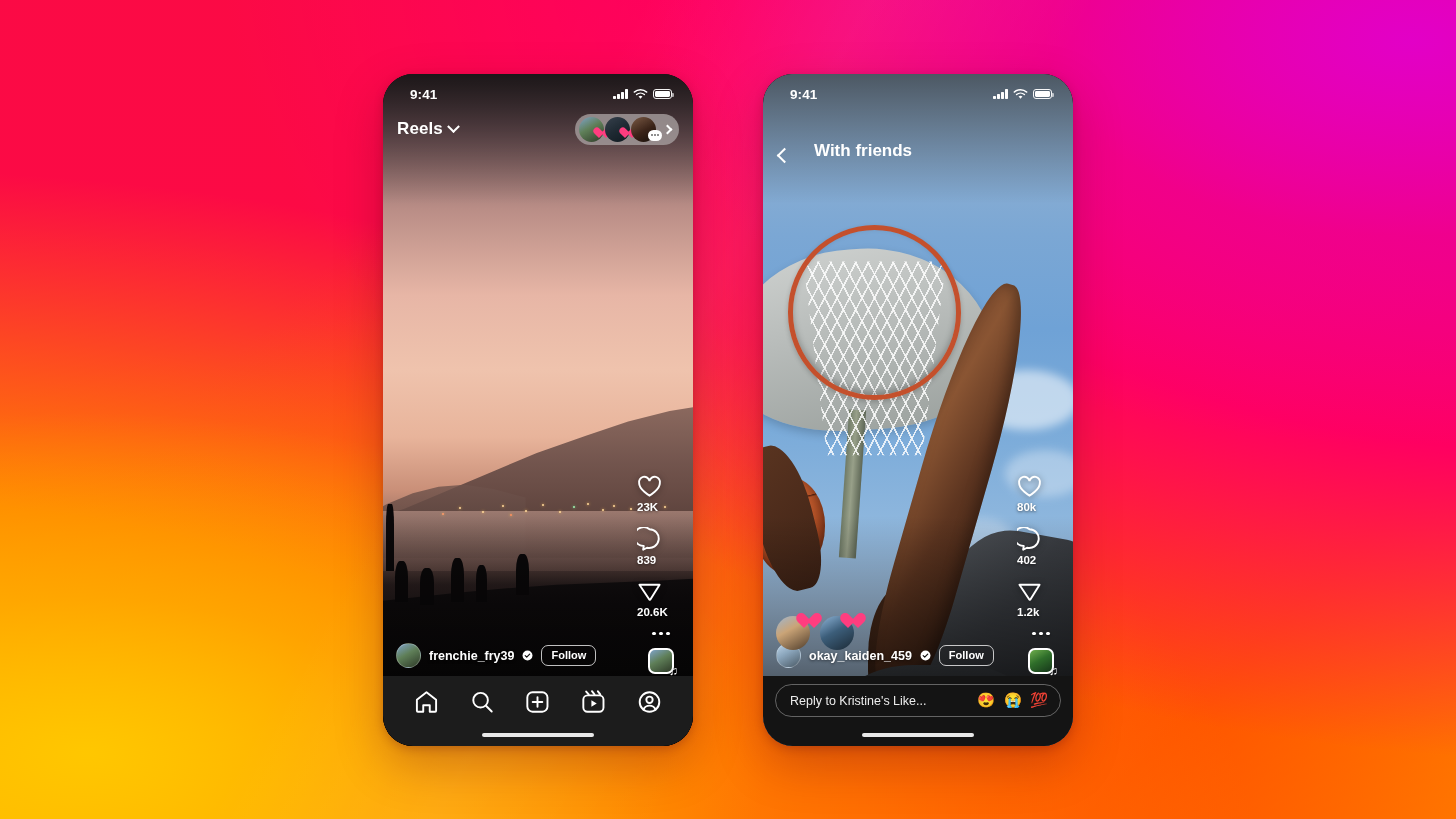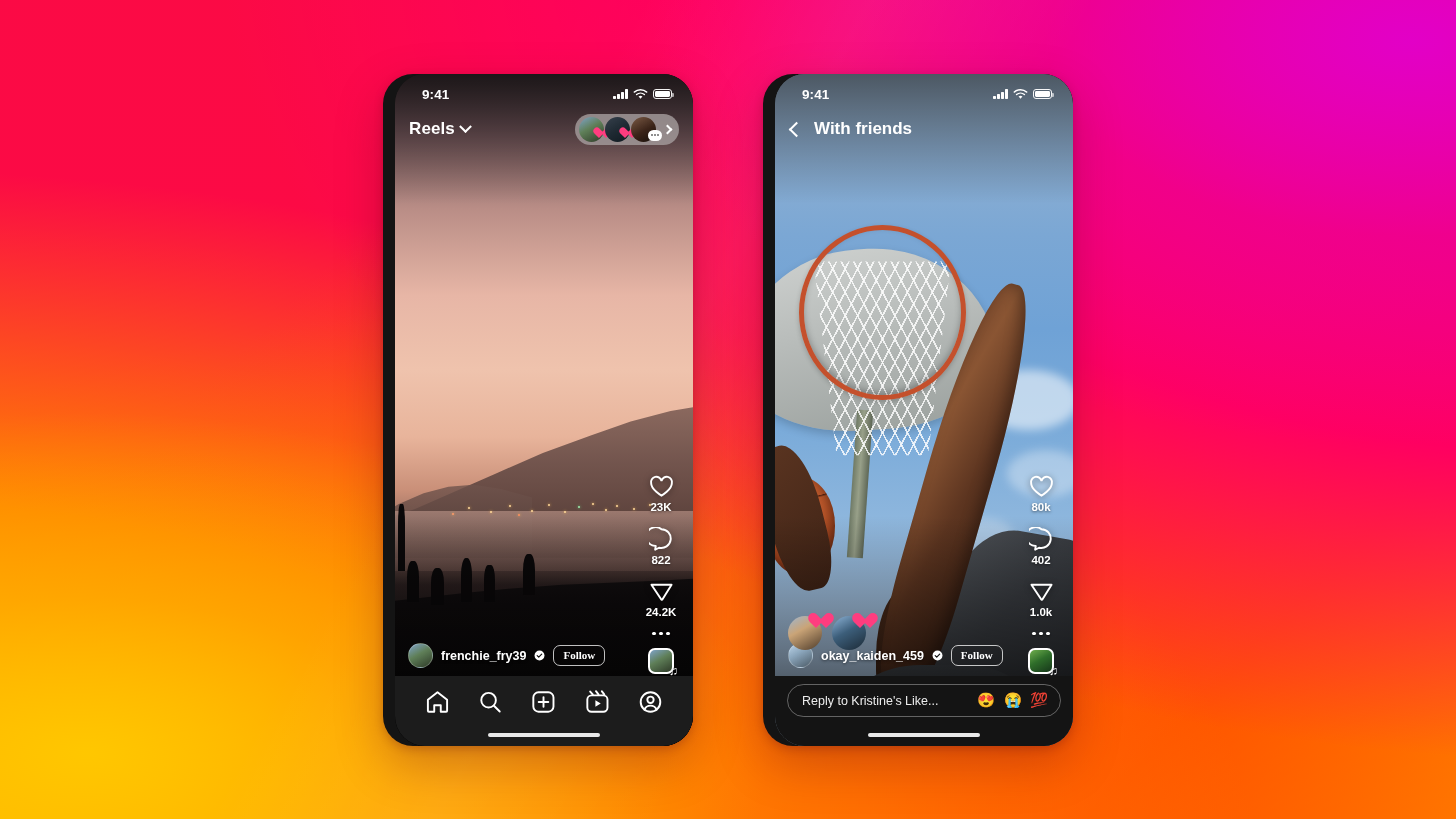--- a/index.html
+++ b/index.html
@@ -34,21 +34,21 @@
   
   .stage { position:absolute; inset:0; }
   .phone {
     position:absolute; top:74px; width:310px; height:672px;
     background:#141414; border-radius:30px;
     box-shadow:0 18px 48px rgba(90,0,20,.28), 0 3px 10px rgba(80,0,20,.22);
     overflow:hidden;
   }
   .phone.left  { left:383px; }
   .phone.right { left:763px; }
-  .screen { position:absolute; inset:0; border-radius:30px; overflow:hidden; background:#000;margin-left:12px; }
+  .screen { position:absolute; inset:0; border-radius:30px; overflow:hidden; background:#000; }
 
   
   .statusbar {
     position:absolute; top:0; left:0; right:0; height:34px; z-index:40;
     display:flex; align-items:center; justify-content:space-between;
     padding:6px 21px 0 27px; color:#fff;
   }
   .sb-time { font-size:13.5px; font-weight:700; letter-spacing:.1px; }
   .sb-icons { display:flex; align-items:center; gap:5px; }
   .sig { display:flex; align-items:flex-end; gap:1.5px; height:10px; }
@@ -197,44 +197,44 @@
   .badge-heart::after { left:3px; transform:rotate(45deg); transform-origin:100% 100%; }
   .badge-chat {
     position:absolute; right:-6px; bottom:1px; width:14px; height:11px;
     background:#fff; border-radius:6px;
     display:flex; align-items:center; justify-content:center; gap:1.4px;
   }
   .badge-chat i { width:2px; height:2px; background:#6b6b6b; border-radius:50%; display:block; }
   .tray-chev { width:7px; height:7px; border-right:2px solid #fff; border-top:2px solid #fff; transform:rotate(45deg); margin-left:7px; margin-right:3px; }
 
   
-  .wf-head { position:absolute; top:38px; left:0; right:0; z-index:30; display:flex; align-items:center; gap:12px; padding:0 16px; height:34px; }
+  .wf-head { position:absolute; top:53px; left:0; right:0; z-index:30; display:flex; align-items:flex-end; gap:24px; padding:0 16px; height:34px; }
   .back-chev { width:11px; height:11px; border-left:2.4px solid #fff; border-bottom:2.4px solid #fff; transform:rotate(45deg); }
   .wf-title { color:#fff; font-size:17px; font-weight:700; }
 
   
   .rail { position:absolute; right:8px; bottom:72px; z-index:25; display:flex; flex-direction:column; align-items:center; gap:0; }
-  .rail-item { display:flex; flex-direction:column; align-items:center; width:48px; margin-bottom:14px; }
+  .rail-item { display:flex; flex-direction:column; width:48px; margin-bottom:14px; }
   .rail-count { color:#fff; font-size:11.5px; font-weight:700; margin-top:3px; text-shadow:0 1px 3px rgba(0,0,0,.55); }
   .rail-ico svg { display:block; filter:drop-shadow(0 1px 3px rgba(0,0,0,.5)); }
   .rail-dots { display:flex; gap:3.5px; width:48px; justify-content:center; margin-bottom:13px; }
   .rail-dots i { width:3.4px; height:3.4px; border-radius:50%; background:#fff; display:block; box-shadow:0 1px 2px rgba(0,0,0,.5); }
   .audio-thumb { position:relative; width:26px; height:26px; border-radius:7px; border:2px solid #fff; overflow:hidden; }
   .audio-wrap { position:relative; width:48px; display:flex; justify-content:center; }
   .audio-note { position:absolute; right:7px; bottom:-4px; color:#fff; font-size:12px; text-shadow:0 1px 2px rgba(0,0,0,.6); }
 
   
   .caption-block { position:absolute; left:13px; right:60px; bottom:56px; z-index:25; }
   .cap-row { display:flex; align-items:center; gap:8px; }
   .cap-av { width:25px; height:25px; border-radius:50%; overflow:hidden; flex:none; border:1px solid rgba(255,255,255,.25); }
   .cap-user { color:#fff; font-size:12.5px; font-weight:700; text-shadow:0 1px 3px rgba(0,0,0,.55); }
   .verif { width:11px; height:11px; flex:none; }
   .follow-btn {
     border:1.2px solid rgba(255,255,255,.75); border-radius:7px;
-    color:#fff; font-size:11px; font-weight:700; padding:3px 9px 3.5px; background:transparent; line-height:1.1;font-family:Liberation Serif, serif;
+    color:#fff; font-size:11px; font-weight:700; padding:3px 9px 3.5px; background:transparent; line-height:1.1;
   }
   .cap-text { color:#fff; font-size:12.5px; margin-top:8px; text-shadow:0 1px 3px rgba(0,0,0,.6); white-space:nowrap; overflow:hidden; }
 
   
   .reacts { position:absolute; left:13px; bottom:96px; z-index:26; display:flex; gap:10px; }
   .react { position:relative; width:34px; height:34px; }
   .react .pic { width:34px; height:34px; border-radius:50%; overflow:hidden; display:block; }
   .react .heart { position:absolute; right:-8px; top:-2px; width:19px; height:17px; }
   .react .heart::before, .react .heart::after {
     content:""; position:absolute; width:10px; height:14px; background:#ff3d7f; border-radius:10px 10px 0 0; top:0; left:4.5px;
@@ -370,29 +370,29 @@
               </svg>
           </span>
           <span class="rail-count">23K</span>
         </div>
         <div class="rail-item">
           <span class="rail-ico">
             <svg width="25" height="24" viewBox="0 0 26 25">
                 <path d="M13 2.3a9.8 9.8 0 1 0-6 17.5l-.6 3.9 4-2.1A9.8 9.8 0 1 0 13 2.3z" fill="none" stroke="#fff" stroke-width="2" stroke-linejoin="round"></path>
               </svg>
           </span>
-          <span class="rail-count">822</span>
+          <span class="rail-count">839</span>
         </div>
         <div class="rail-item">
           <span class="rail-ico">
             <svg width="25" height="23" viewBox="0 0 26 24">
                 <path d="M2.5 5h21l-9.6 15.4a.6.6 0 0 1-1.1-.1L2.5 5z" fill="none" stroke="#fff" stroke-width="2" stroke-linejoin="round"></path>
               </svg>
           </span>
-          <span class="rail-count">24.2K</span>
+          <span class="rail-count">20.6K</span>
         </div>
         <div class="rail-dots">
             <i></i>
             <i></i>
             <i></i>
           </div>
         <div class="audio-wrap">
           <span class="audio-thumb pp1"></span>
           <span class="audio-note">♫</span>
         </div>
@@ -520,21 +520,21 @@
               </svg>
           </span>
           <span class="rail-count">402</span>
         </div>
         <div class="rail-item">
           <span class="rail-ico">
             <svg width="25" height="23" viewBox="0 0 26 24">
                 <path d="M2.5 5h21l-9.6 15.4a.6.6 0 0 1-1.1-.1L2.5 5z" fill="none" stroke="#fff" stroke-width="2" stroke-linejoin="round"></path>
               </svg>
           </span>
-          <span class="rail-count">1.0k</span>
+          <span class="rail-count">1.2k</span>
         </div>
         <div class="rail-dots">
             <i></i>
             <i></i>
             <i></i>
           </div>
         <div class="audio-wrap">
           <span class="audio-thumb pp7"></span>
           <span class="audio-note">♫</span>
         </div>

